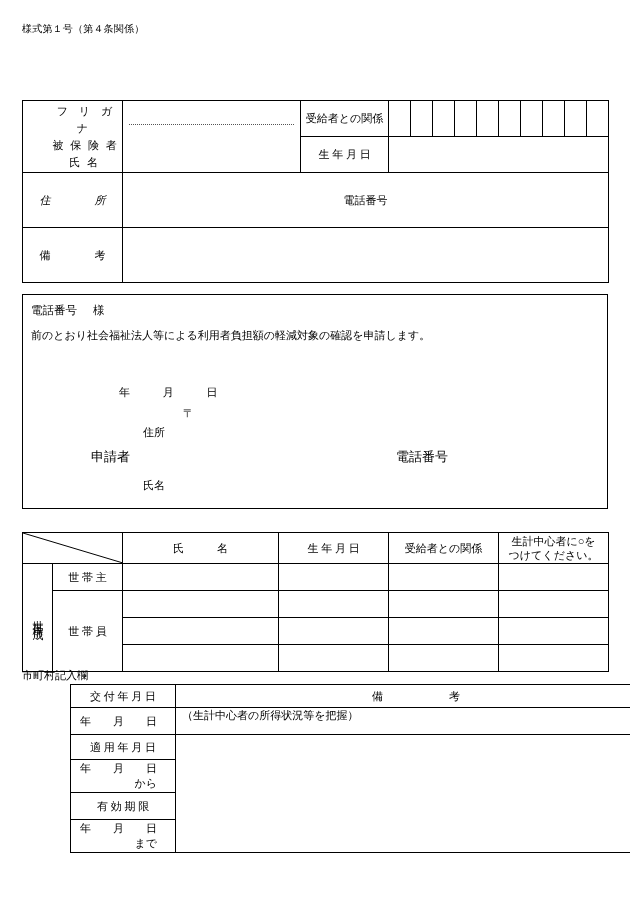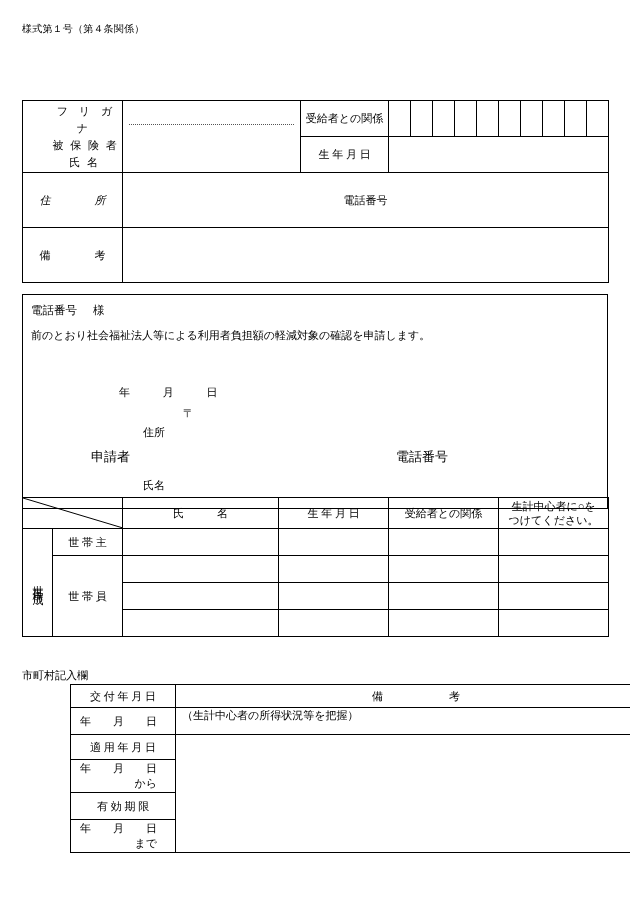--- a/index.html
+++ b/index.html
@@ -136,21 +136,21 @@
   }
   #block2 .name-row {
     margin: 12px 0 0 120px;
     font-size: 11px;
   }
 
   
   #block3 {
     position: absolute;
     left: 22px;
-    top: 497px;
+    top: 532px;
     width: 586px;
   }
   #block3 td { height: 26px; }
   #block3 .head td { height: 30px; font-size: 11px; }
   .diag {
     position: relative;
     overflow: hidden;
   }
   .diag svg { position: absolute; left: 0; top: 0; }
   .vertical {

